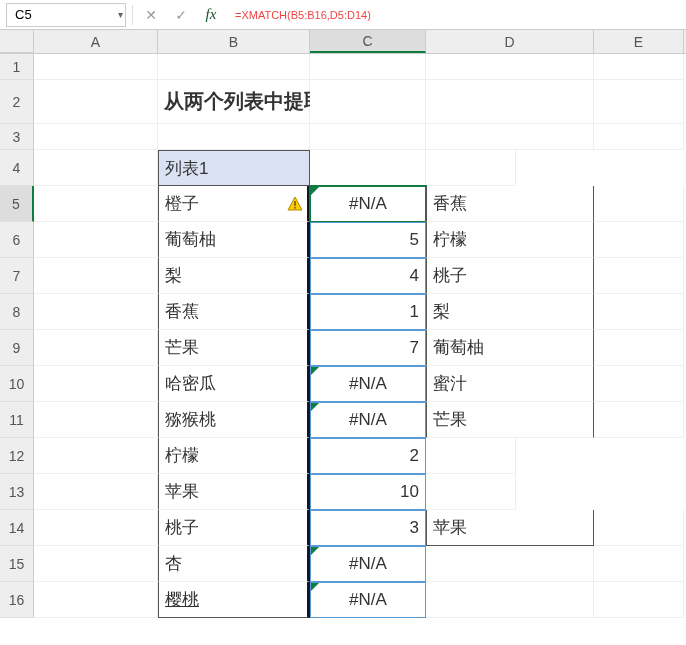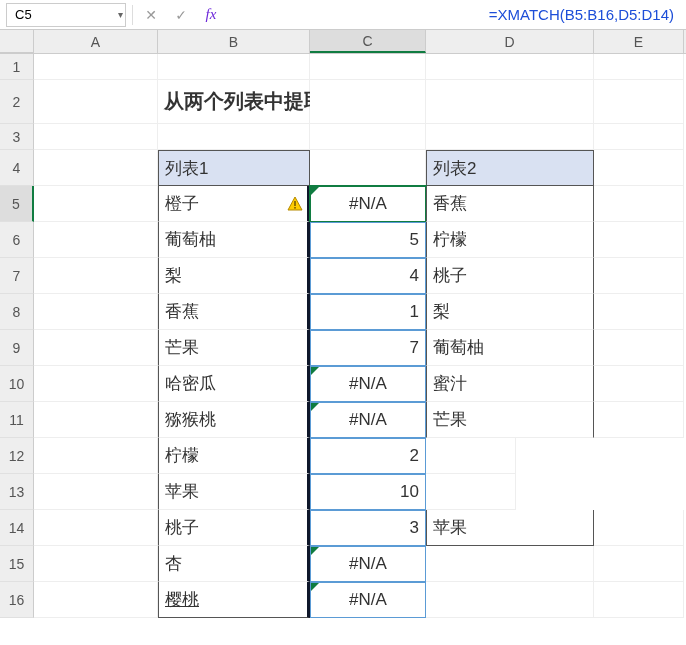--- a/index.html
+++ b/index.html
@@ -40,30 +40,29 @@
       width: 24px;
       height: 24px;
       display: flex;
       align-items: center;
       justify-content: center;
       color: #888;
       font-size: 14px;
     }
     .fb-btn.cancel { color: #999; }
     .fb-btn.enter { color: #999; }
-    .fb-btn.fx { font-style: italic; font-family: "Times New Roman", serif; color: #6d28d9; font-size: 15px;}
+    .fb-btn.fx { font-style: italic; font-family: "Times New Roman", serif; color: #14532d; font-size: 15px;}
     .formula-input {
       flex: 1;
       height: 24px;
       border: none;
       padding: 0 6px;
-      font-size: 15px;
-      color: #1d4ed8;
+      font-size: 11px;
+      color: #ef4444;
       outline: none;
-      text-align: right;
     }
     .sheet-wrap {
       position: relative;
       width: 686px;
     }
     .hdr-row {
       display: flex;
       height: 24px;
       background: #eee;
       border-bottom: 1px solid #ccc;
@@ -211,21 +210,20 @@
     <div class="cell colC"></div>
     <div class="cell colD"></div>
     <div class="cell colE"></div>
   </div>
 
   <div class="grid-row hrow">
     <div class="row-hdr">4</div>
     <div class="cell colA"></div>
     <div class="cell colB thead-cell">列表1</div>
     <div class="cell colC"></div>
-    <div class="cell colD thead-cell">列表2</div>
     <div class="cell colE"></div>
   </div>
 
   <div id="data-rows">
       <div class="grid-row hrow">
         <div class="row-hdr row-hdr-5">5</div>
         <div class="cell colA"></div>
         <div class="cell colB data-b">橙子<svg class="warn-icon" viewBox="0 0 16 16">
             <polygon points="8,1 15,14 1,14" fill="#ffcc00" stroke="#b58900" stroke-width="1"></polygon>
             <rect x="7.2" y="5" width="1.6" height="5" fill="#7a5c00"></rect>

